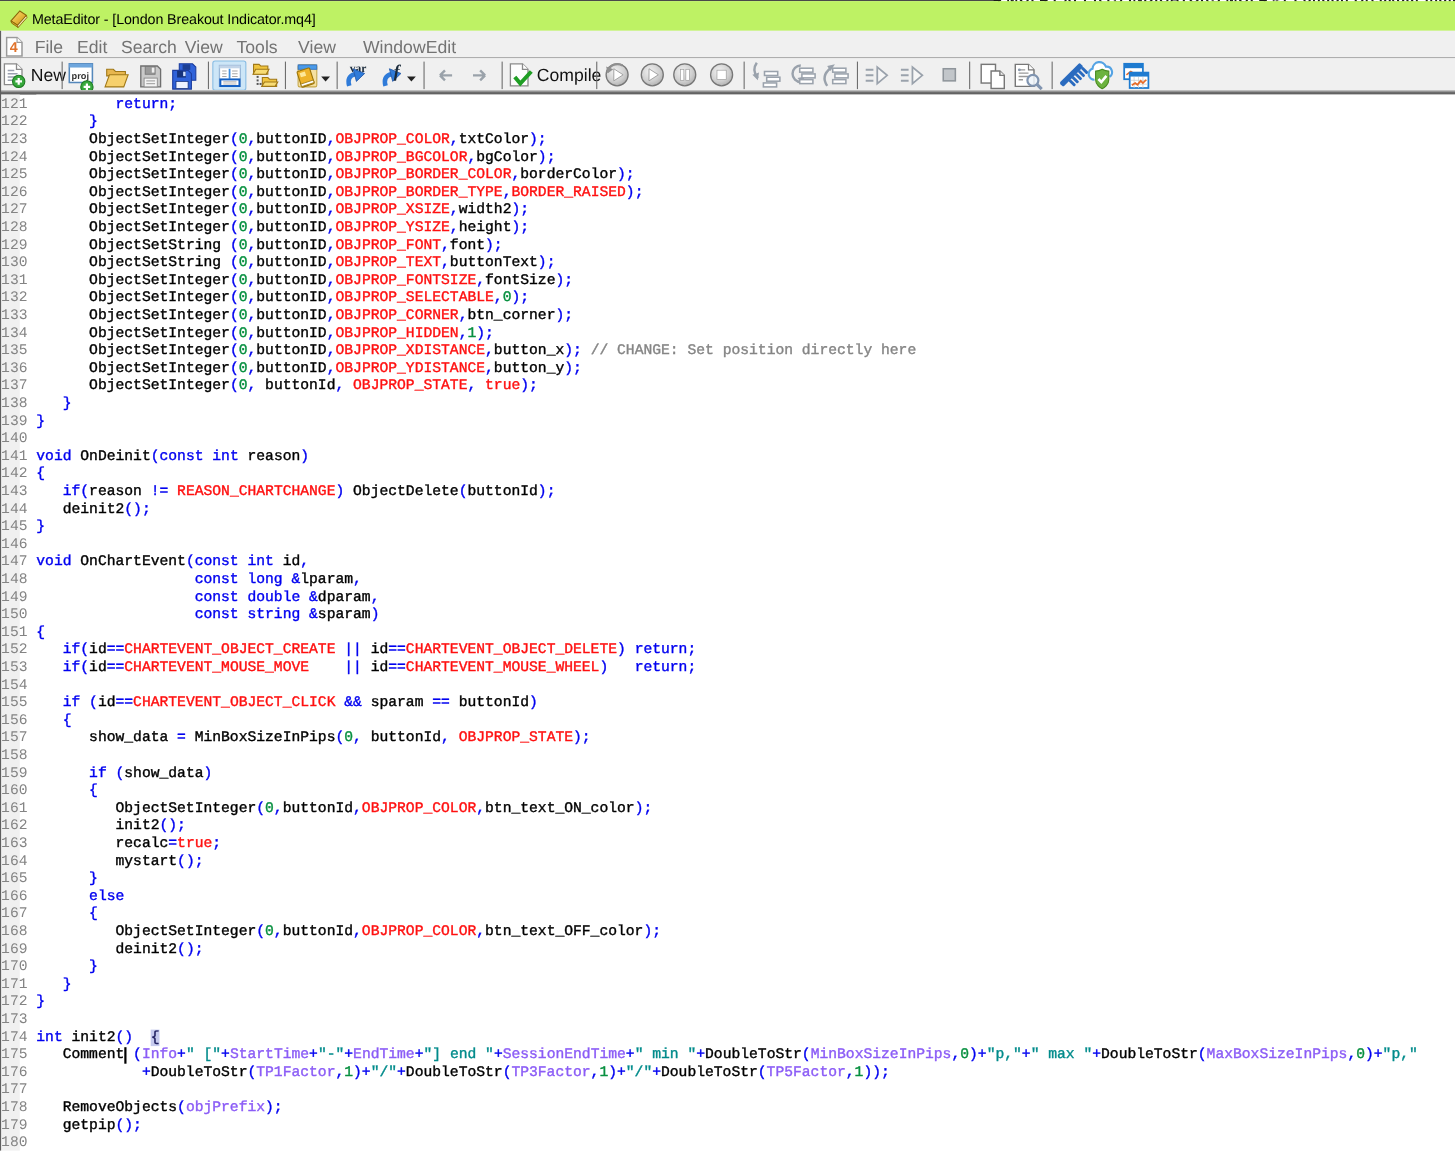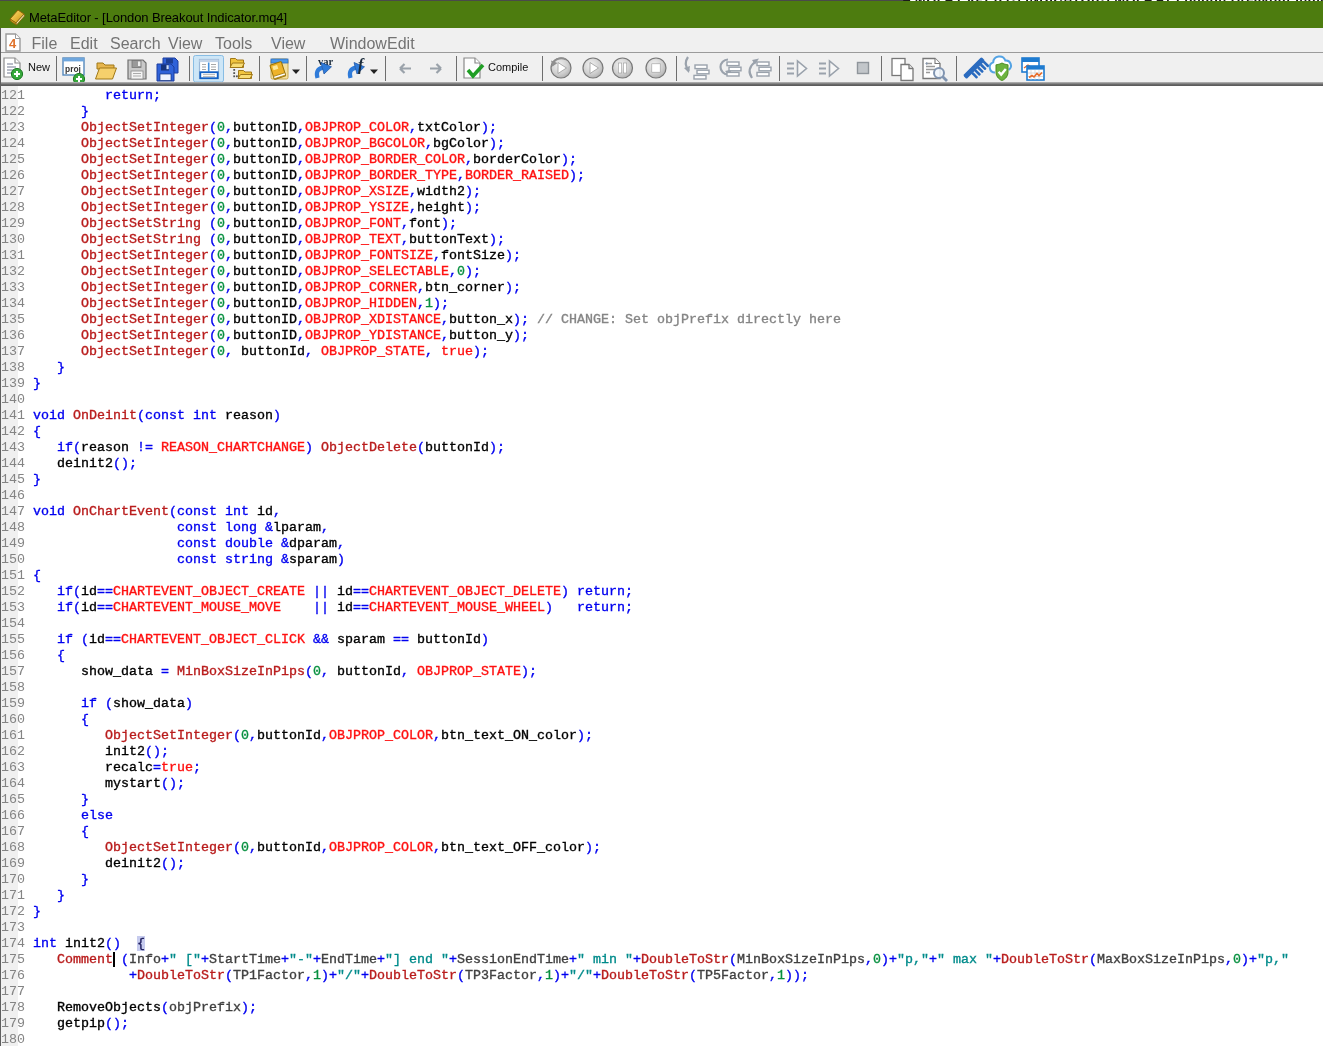--- a/index.html
+++ b/index.html
@@ -1,35 +1,35 @@
 <!DOCTYPE html>
 <html><head><meta charset="utf-8"><title>MetaEditor</title><style>
 *{margin:0;padding:0;box-sizing:border-box}
 html,body{width:1323px;height:1046px;overflow:hidden;background:#fff;font-family:"Liberation Sans",sans-serif}
 #frag{position:absolute;left:903px;top:0;width:420px;height:7px;overflow:hidden}
 #frag span{position:absolute;left:0;top:-9.5px;font:bold 13px "Liberation Sans",sans-serif;color:#1a1a1a;white-space:nowrap;letter-spacing:.5px}
 #topline{position:absolute;left:0;top:0;width:905px;height:1px;background:#4a4a4a}
-#title{position:absolute;left:0;top:1px;width:1323px;height:27px;background:#4d7c0f}
+#title{position:absolute;left:0;top:1px;width:1323px;height:27px;background:#bef264}
 #title .txt{position:absolute;left:29px;top:9px;font-size:13px;color:#000;letter-spacing:-0.1px}
 #menubar{position:absolute;left:0;top:28px;width:1323px;height:24px;background:#f0f0f0}
 .mi{position:absolute;top:7px;font-size:16px;color:#737373}
 #mline{position:absolute;left:0;top:52px;width:1323px;height:1px;background:#9b9b9b}
 #toolbar{position:absolute;left:0;top:53px;width:1323px;height:29px;background:#f0f0f0}
 #tbborder{position:absolute;left:0;top:82px;width:1323px;height:4px;background:linear-gradient(#b5b5b5,#9e9e9e 25%,#6e6e6e 50%,#575757)}
 .sep{position:absolute;top:3px;width:1px;height:25px;background:#6e6e6e}
-.tbtxt{position:absolute;top:8px;font-size:11px;color:#111}
+.tbtxt{position:absolute;top:8px;font-size:16px;color:#111}
 #leftborder{position:absolute;left:0;top:28px;width:1px;height:1018px;background:#5f5f5f}
 #gutter{position:absolute;left:1px;top:86px;width:17px;height:960px;background:#f0f0f0}
 #gutter pre{margin:2px 4px 0 0;font:13.33px "Liberation Mono",monospace;line-height:16px;color:#848484;text-align:right}
 #codebg{position:absolute;left:33px;top:86px;right:0;bottom:0;background:#fff}
 #code{position:absolute;left:33px;top:88px;font:normal 13.33px "Liberation Mono",monospace;line-height:16px;color:#000;white-space:pre;-webkit-text-stroke:0.35px}
 #code .b{color:#0000f0}
-#code .f{color:#b91c1c}
+#code .f{color:#000000}
 #code .c{color:#ff1010}
-#code .i{color:#404040}
+#code .i{color:#8b5cf6}
 #code .n{color:#089040}
 #code .s{color:#008b8b}
 #code .m{color:#858585}
 #code .hl{background:#c6cbee;color:#202060}
 .caret{position:absolute;width:2px;height:15px;background:#000;margin-top:0px}
 </style></head><body>
 <div id="topline"></div>
 <div id="frag">
     <span>4 MQL4 EXPERTS INDICATORS MQL4 #1 London Breakout Indicator MQ4</span>
   </div>
@@ -348,21 +348,21 @@
       <span class="f">ObjectSetInteger</span><span class="b">(</span><span class="n">0</span><span class="b">,</span>buttonID<span class="b">,</span><span class="c">OBJPROP_BORDER_COLOR</span><span class="b">,</span>borderColor<span class="b">);</span>
       <span class="f">ObjectSetInteger</span><span class="b">(</span><span class="n">0</span><span class="b">,</span>buttonID<span class="b">,</span><span class="c">OBJPROP_BORDER_TYPE</span><span class="b">,</span><span class="c">BORDER_RAISED</span><span class="b">);</span>
       <span class="f">ObjectSetInteger</span><span class="b">(</span><span class="n">0</span><span class="b">,</span>buttonID<span class="b">,</span><span class="c">OBJPROP_XSIZE</span><span class="b">,</span>width2<span class="b">);</span>
       <span class="f">ObjectSetInteger</span><span class="b">(</span><span class="n">0</span><span class="b">,</span>buttonID<span class="b">,</span><span class="c">OBJPROP_YSIZE</span><span class="b">,</span>height<span class="b">);</span>
       <span class="f">ObjectSetString</span> <span class="b">(</span><span class="n">0</span><span class="b">,</span>buttonID<span class="b">,</span><span class="c">OBJPROP_FONT</span><span class="b">,</span>font<span class="b">);</span>
       <span class="f">ObjectSetString</span> <span class="b">(</span><span class="n">0</span><span class="b">,</span>buttonID<span class="b">,</span><span class="c">OBJPROP_TEXT</span><span class="b">,</span>buttonText<span class="b">);</span>
       <span class="f">ObjectSetInteger</span><span class="b">(</span><span class="n">0</span><span class="b">,</span>buttonID<span class="b">,</span><span class="c">OBJPROP_FONTSIZE</span><span class="b">,</span>fontSize<span class="b">);</span>
       <span class="f">ObjectSetInteger</span><span class="b">(</span><span class="n">0</span><span class="b">,</span>buttonID<span class="b">,</span><span class="c">OBJPROP_SELECTABLE</span><span class="b">,</span><span class="n">0</span><span class="b">);</span>
       <span class="f">ObjectSetInteger</span><span class="b">(</span><span class="n">0</span><span class="b">,</span>buttonID<span class="b">,</span><span class="c">OBJPROP_CORNER</span><span class="b">,</span>btn_corner<span class="b">);</span>
       <span class="f">ObjectSetInteger</span><span class="b">(</span><span class="n">0</span><span class="b">,</span>buttonID<span class="b">,</span><span class="c">OBJPROP_HIDDEN</span><span class="b">,</span><span class="n">1</span><span class="b">);</span>
-      <span class="f">ObjectSetInteger</span><span class="b">(</span><span class="n">0</span><span class="b">,</span>buttonID<span class="b">,</span><span class="c">OBJPROP_XDISTANCE</span><span class="b">,</span>button_x<span class="b">);</span> <span class="m">// CHANGE: Set objPrefix directly here</span>
+      <span class="f">ObjectSetInteger</span><span class="b">(</span><span class="n">0</span><span class="b">,</span>buttonID<span class="b">,</span><span class="c">OBJPROP_XDISTANCE</span><span class="b">,</span>button_x<span class="b">);</span> <span class="m">// CHANGE: Set position directly here</span>
       <span class="f">ObjectSetInteger</span><span class="b">(</span><span class="n">0</span><span class="b">,</span>buttonID<span class="b">,</span><span class="c">OBJPROP_YDISTANCE</span><span class="b">,</span>button_y<span class="b">);</span>
       <span class="f">ObjectSetInteger</span><span class="b">(</span><span class="n">0</span><span class="b">,</span> buttonId<span class="b">,</span> <span class="c">OBJPROP_STATE</span><span class="b">,</span> <span class="c">true</span><span class="b">);</span>
    <span class="b">}</span>
 <span class="b">}</span>
 
 <span class="b">void</span> <span class="f">OnDeinit</span><span class="b">(</span><span class="b">const</span> <span class="b">int</span> reason<span class="b">)</span>
 <span class="b">{</span>
    <span class="b">if</span><span class="b">(</span>reason <span class="b">!=</span> <span class="c">REASON_CHARTCHANGE</span><span class="b">)</span> <span class="f">ObjectDelete</span><span class="b">(</span>buttonId<span class="b">);</span>
    deinit2<span class="b">();</span>
 <span class="b">}</span>

